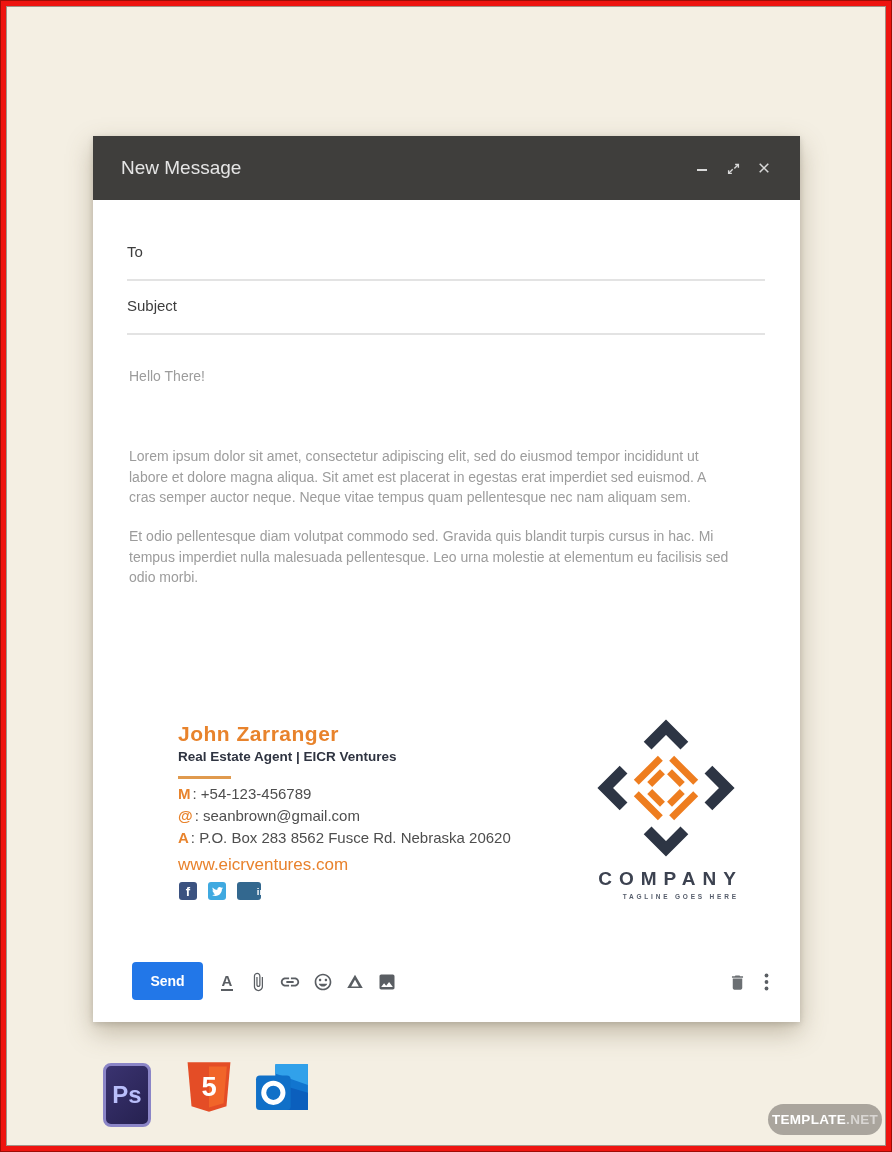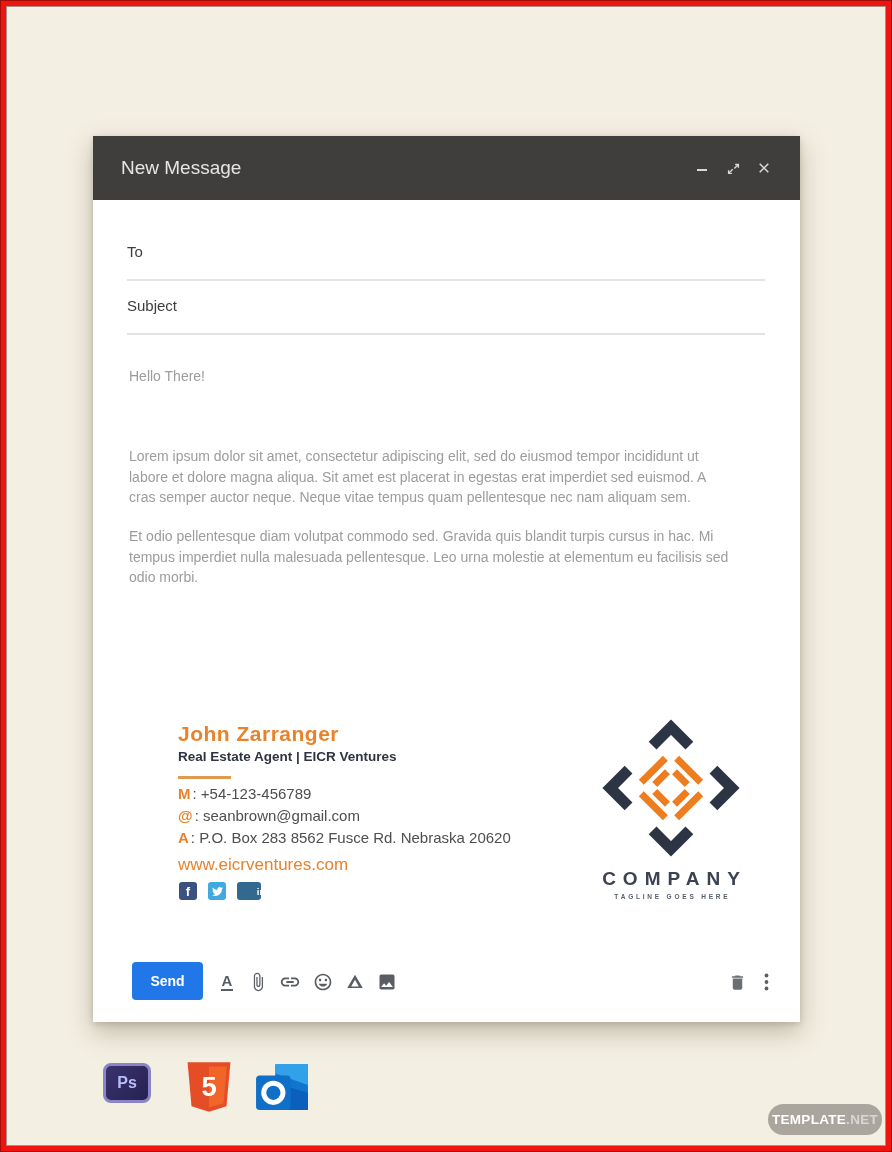--- a/index.html
+++ b/index.html
@@ -39,42 +39,42 @@
   .sig-web { position:absolute; left:85px; top:719px; font-size:17px; color:#e8822d; }
 
   .social { position:absolute; left:86px; top:746px; display:flex; gap:11px; }
   .social-btn { width:18px; height:18px; border-radius:3px; display:flex; align-items:center;
                 justify-content:center; color:#fff; cursor:pointer; }
   .fb { background:#3b5280; font-size:13px; font-weight:bold; }
   .tw { background:#3fa9e0; }
   .li { background:#33688f; font-size:9.5px; font-weight:bold;padding-left:24px; }
 
   
-  .logo { position:absolute; left:492px; top:582px; width:172px; text-align:center; }
+  .logo { position:absolute; left:471px; top:582px; width:172px; text-align:right; }
   .logo-company { margin-top:6px; font-size:19px; font-weight:600; color:#3c4250;
                   letter-spacing:7px; margin-right:-7px; }
   .logo-tagline { margin-top:3px; font-size:6.5px; font-weight:bold; color:#565d6b;
                   letter-spacing:2.8px; margin-right:-2.8px; }
 
   
   .send-btn { position:absolute; left:39px; top:826px; width:71px; height:38px;
               background:#2277e8; border:none; border-radius:4px; color:#fff;
               font-size:14px; font-weight:bold; font-family:"Liberation Sans",sans-serif;
               cursor:pointer; }
   .tool { position:absolute; top:834px; width:24px; height:24px; display:flex;
           align-items:center; justify-content:center; cursor:pointer; }
   .fmt-a { font-size:15px; font-weight:bold; color:#5a5e63; line-height:1;
            border-bottom:2px solid #5a5e63; padding:0 1px 1px 1px; }
 
   
-  .ps-icon { position:absolute; left:97px; top:1057px; width:48px; height:40px;
+  .ps-icon { position:absolute; left:97px; top:1057px; width:48px; height:64px;
              border-radius:8px; border:3px solid #8b85c7;
              background:linear-gradient(135deg,#3a3370,#262150);
              display:flex; align-items:center; justify-content:center;
-             color:#b9befa; font-size:16px; font-weight:bold; }
+             color:#b9befa; font-size:24px; font-weight:bold; }
   .html5-icon { position:absolute; left:179px; top:1054px; }
   .outlook-icon { position:absolute; left:248px; top:1056px; }
 
   .watermark { position:absolute; left:762px; top:1098px; width:114px; height:31px;
                border-radius:16px; background:rgba(156,152,144,.85);
                display:flex; align-items:center; justify-content:center;
                font-size:13.5px; letter-spacing:.3px; }
   .wm-bold { color:#ffffff; font-weight:bold; }
   .wm-light { color:rgba(255,255,255,.55); font-weight:bold; }
 </style>

